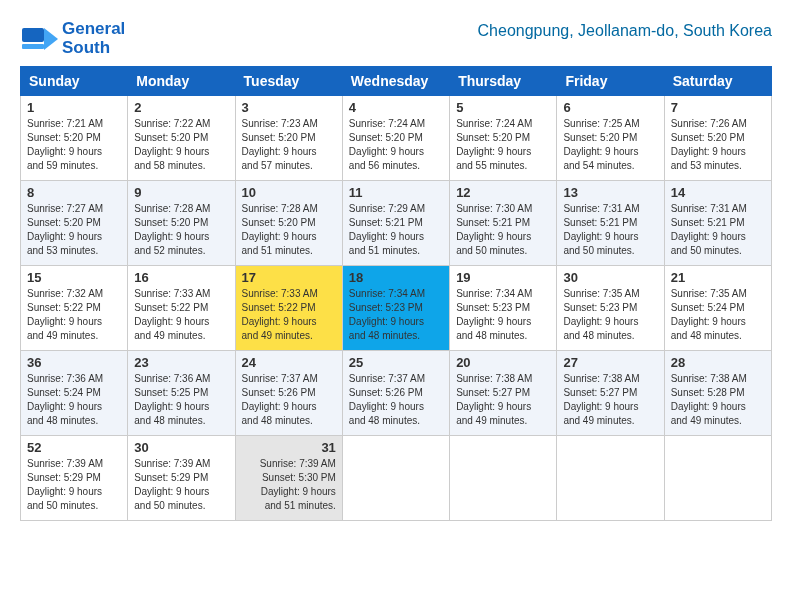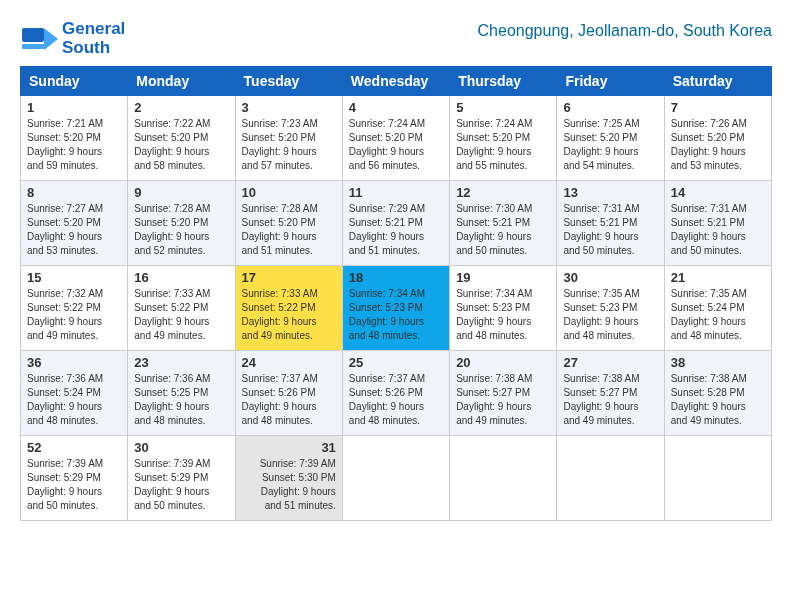--- a/index.html
+++ b/index.html
@@ -327,21 +327,21 @@
       </td>
           <td style="background-color: rgb(240, 244, 250);">
         <span class="day-number">27</span>
         <div class="day-info">
           Sunrise: 7:38 AM<br>
           Sunset: 5:27 PM<br>
           Daylight: 9 hours and 49 minutes.
         </div>
       </td>
           <td style="background-color: rgb(240, 244, 250);">
-        <span class="day-number">38</span>
+        <span class="day-number">28</span>
         <div class="day-info">
           Sunrise: 7:38 AM<br>
           Sunset: 5:28 PM<br>
           Daylight: 9 hours and 49 minutes.
         </div>
       </td>
         </tr>
         <tr>
           <td style="background-color: rgb(255, 255, 255);">
         <span class="day-number">52</span>

